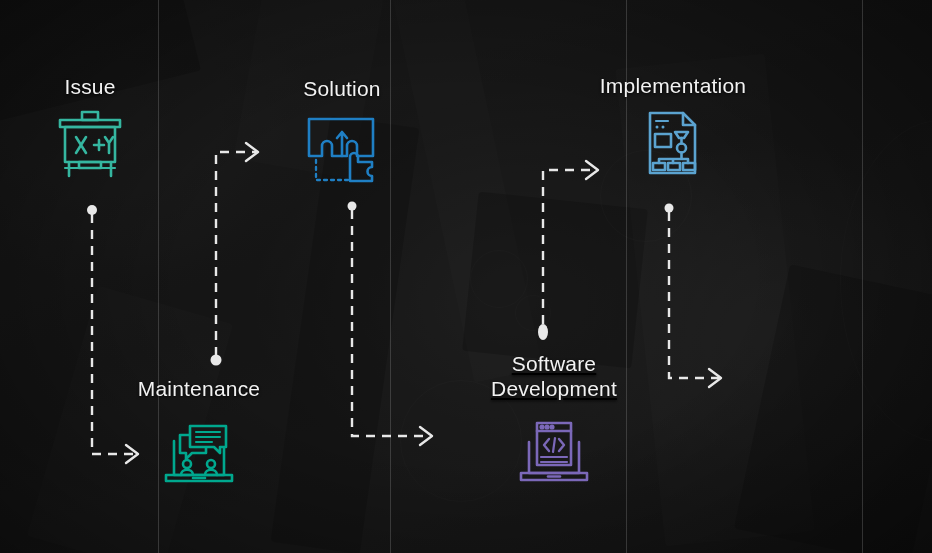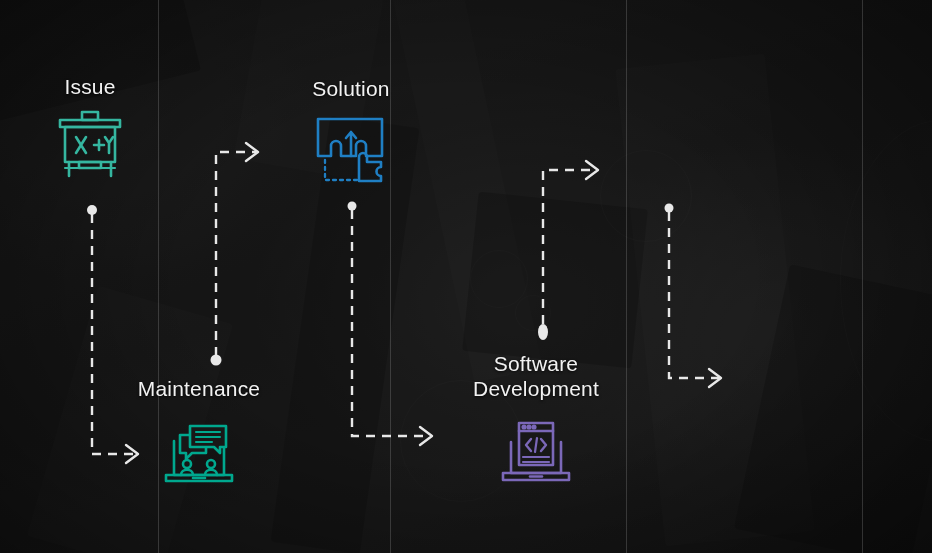--- a/index.html
+++ b/index.html
@@ -182,48 +182,68 @@
         <path d="M28 5 L28 26 L52 26 L58 32 L58 26 L64 26 L64 5 Z" fill="#181818"></path>
         <path d="M34 11 L58 11 M34 16 L58 16 M34 21 L50 21" stroke-width="2.1"></path>
         <circle cx="25" cy="43" r="4"></circle>
         <path d="M19 54 C19 47 31 47 31 54"></path>
         <circle cx="49" cy="43" r="4"></circle>
         <path d="M43 54 C43 47 55 47 55 54"></path>
       </svg>
     </span>
   </div>
 
-  <div class="node" style="left:271px; top:76px; width:160px;">
+  <div class="node" style="left:262px; top:76px; width:160px;">
     <div class="node-label">Solution</div>
     <span class="node-icon" style="margin-top:13px;">
       <svg width="76" height="72" viewBox="0 0 76 72" fill="none" stroke="#1f7fc4" stroke-width="2.6" stroke-linecap="round" stroke-linejoin="round">
         <path d="M5 5 L69 5 L69 42 L53 42 L53 32 A5 5 0 0 0 43 32 L43 42 L28 42 L28 32 A5 5 0 0 0 18 32 L18 42 L5 42 Z" fill="none"></path>
         <path d="M33 24 L38 18 L43 24 M38 18 L38 42"></path>
         <path d="M12 46 L12 66 L48 66" stroke-dasharray="3 4" stroke-width="2.3"></path>
         <path d="M46 48 L46 43 A4 4 0 0 1 54 43 L54 48 L68 48 L68 53 A4 4 0 0 0 68 62 L68 67 L46 67 Z"></path>
       </svg>
     </span>
   </div>
 
-  <div class="node" style="left:426px; top:351px; width:220px;">
+  <div class="node" style="left:444px; top:351px; width:220px;text-decoration:underline;">
     <div class="node-label">Software
 Development</div>
     <span class="node-icon" style="margin-top:18px;">
       <svg width="76" height="68" viewBox="0 0 76 68" fill="none" stroke="#7b68b8" stroke-width="2.6" stroke-linecap="round" stroke-linejoin="round">
         <path d="M13 23 L13 54 L63 54 L63 23"></path>
         <path d="M5 54 L5 61 L71 61 L71 54 Z"></path>
         <path d="M32 57.5 L44 57.5"></path>
         <rect x="21" y="4" width="34" height="42" fill="#181818"></rect>
         <path d="M21 12 L55 12"></path>
         <circle cx="26" cy="8" r="1.3" fill="#7b68b8"></circle>
         <circle cx="31" cy="8" r="1.3" fill="#7b68b8"></circle>
         <circle cx="36" cy="8" r="1.3" fill="#7b68b8"></circle>
         <path d="M33 20 L28 26 L33 32" stroke-width="2.4"></path>
         <path d="M43 20 L48 26 L43 32" stroke-width="2.4"></path>
         <path d="M39 19 L37 33" stroke-width="2.2"></path>
         <path d="M25 38 L51 38 M25 43 L51 43" stroke-width="2.2"></path>
       </svg>
     </span>
   </div>
 
+  <div class="node" style="left:573px; top:73px; width:200px;">
+    <div class="node-label">Implementation</div>
+    <span class="node-icon" style="margin-top:12px;">
+      <svg width="62" height="66" viewBox="0 0 62 66" fill="none" stroke="#5ba3d0" stroke-width="2.6" stroke-linecap="round" stroke-linejoin="round">
+        <path d="M8 3 L41 3 L53 15 L53 63 L8 63 Z"></path>
+        <path d="M41 3 L41 15 L53 15"></path>
+        <path d="M14 11 L26 11" stroke-width="2.2"></path>
+        <circle cx="15" cy="17" r="1.5" fill="#5ba3d0" stroke="none"></circle>
+        <circle cx="21" cy="17" r="1.5" fill="#5ba3d0" stroke="none"></circle>
+        <rect x="13" y="24" width="16" height="13"></rect>
+        <path d="M33 22 L46 22 L42 28 L37 28 Z"></path>
+        <circle cx="39.5" cy="38" r="4.5"></circle>
+        <path d="M39.5 28 L39.5 33.5"></path>
+        <path d="M39.5 42.5 L39.5 49 M17 49 L46 49 M17 49 L17 53 M31 49 L31 53 M46 49 L46 53"></path>
+        <rect x="11" y="53" width="12" height="7"></rect>
+        <rect x="26" y="53" width="12" height="7"></rect>
+        <rect x="41" y="53" width="12" height="7"></rect>
+      </svg>
+    </span>
+  </div>
 
 
 </div>
 
 </body></html>

